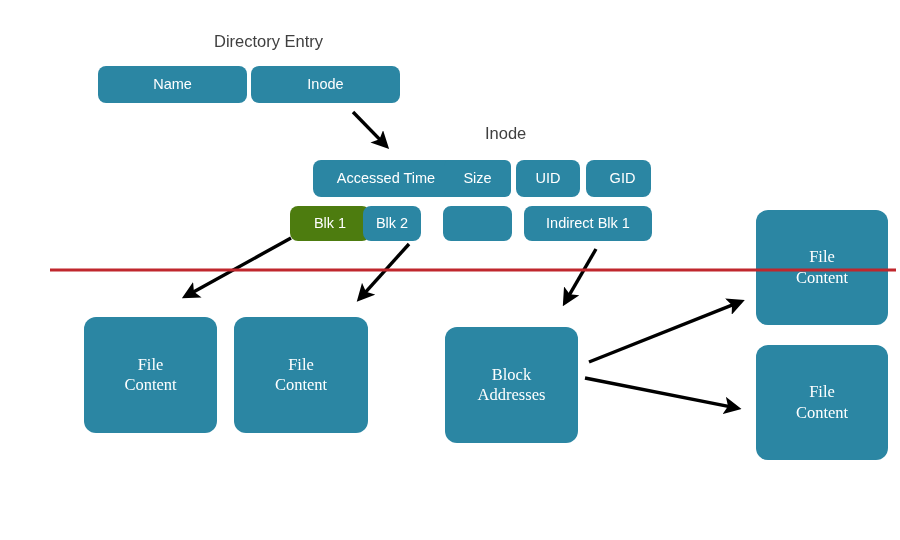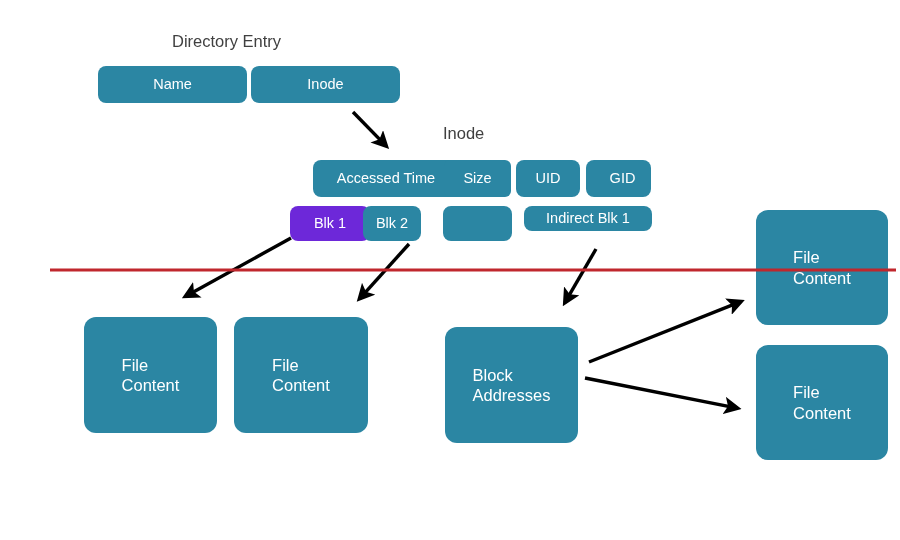--- a/index.html
+++ b/index.html
@@ -18,42 +18,44 @@
     background: #ffffff;
     overflow: hidden;
   }
   .node {
     position: absolute;
     background: #2b86a3;
     color: #ffffff;
     display: flex;
     align-items: center;
     justify-content: center;
-    text-align: left;
+    text-align: center;
     line-height: 1.22;
     box-sizing: border-box;
     z-index: 3;
   }
   .node.small {
     border-radius: 8px;
     font-size: 14.5px;
     padding: 0 6px;
   }
   .node.block {
     border-radius: 12px;
     font-size: 16.5px;
     white-space: pre-line;
+    font-family: Liberation Serif, serif;
   }
   .caption {
     position: absolute;
     color: #404040;
     font-size: 16.5px;
     text-align: center;
     white-space: nowrap;
     z-index: 4;
+    margin-left: 42px;
   }
   #arrow-layer {
     position: absolute;
     left: 0;
     top: 0;
     width: 900px;
     height: 540px;
     z-index: 5;
     pointer-events: none;
   }
@@ -95,30 +97,30 @@
       </div>
       <div class="node small" style="left: 516px; top: 160px; width: 64px; height: 37px; background: rgb(43, 134, 163); color: rgb(255, 255, 255);">
         <span>UID</span>
       </div>
       <div class="node small" style="left: 586px; top: 160px; width: 65px; height: 37px; background: rgb(43, 134, 163); color: rgb(255, 255, 255); padding-left: 14px;">
         <span>GID</span>
       </div>
     </div>
 
   <div id="inode-blocks-group">
-      <div class="node small" style="left: 290px; top: 206px; width: 80px; height: 35px; background: #6d28d9; color: rgb(255, 255, 255);">
+      <div class="node small" style="left: 290px; top: 206px; width: 80px; height: 35px; background: #4d7c0f; color: rgb(255, 255, 255);">
         <span>Blk 1</span>
       </div>
       <div class="node small" style="left: 363px; top: 206px; width: 58px; height: 35px; background: rgb(43, 134, 163); color: rgb(255, 255, 255);">
         <span>Blk 2</span>
       </div>
       <div class="node small" style="left: 443px; top: 206px; width: 69px; height: 35px; background: rgb(43, 134, 163); color: rgb(255, 255, 255);">
         <span></span>
       </div>
-      <div class="node small" style="left: 524px; top: 206px; width: 128px; height: 25px; background: rgb(43, 134, 163); color: rgb(255, 255, 255);">
+      <div class="node small" style="left: 524px; top: 206px; width: 128px; height: 35px; background: rgb(43, 134, 163); color: rgb(255, 255, 255);">
         <span>Indirect Blk 1</span>
       </div>
     </div>
 
   <div id="data-blocks-group">
       <div class="node block" style="left: 84px; top: 317px; width: 133px; height: 116px; background: rgb(43, 134, 163); color: rgb(255, 255, 255);"><span>File
 Content</span></div>
       <div class="node block" style="left: 234px; top: 317px; width: 134px; height: 116px; background: rgb(43, 134, 163); color: rgb(255, 255, 255);"><span>File
 Content</span></div>
       <div class="node block" style="left: 445px; top: 317px; width: 133px; height: 116px; background: rgb(43, 134, 163); color: rgb(255, 255, 255); margin-top: 10px;"><span>Block

